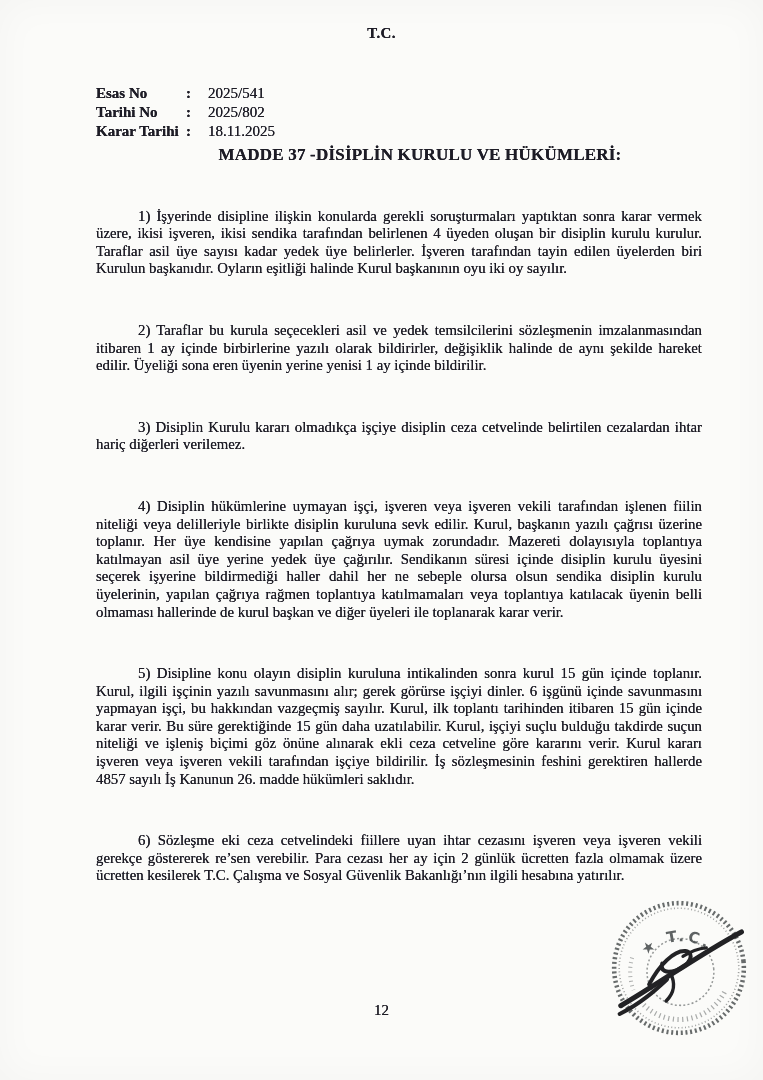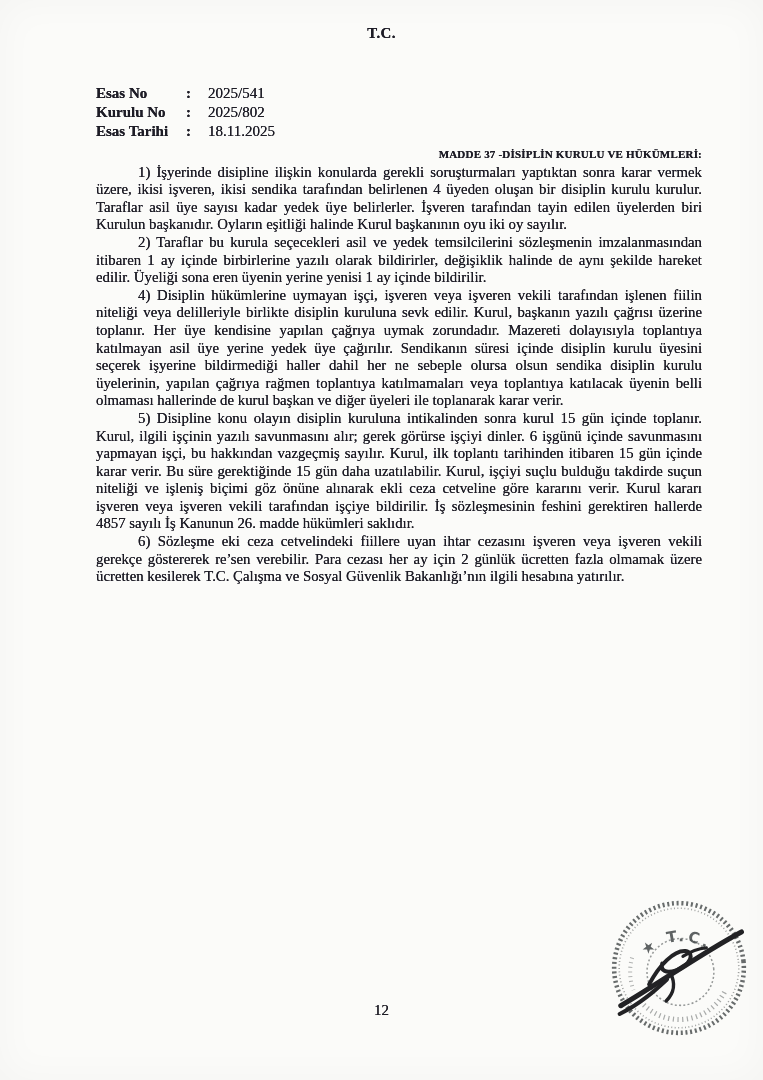--- a/index.html
+++ b/index.html
@@ -39,26 +39,26 @@
   .case-colon{width:22px;font-weight:bold;text-align:left;}
   .case-value{white-space:nowrap;}
   .article-body{
     position:absolute;top:146px;left:96px;width:606px;
     font-size:14.8px;line-height:17.6px;
     text-align:justify;
     text-shadow:0 0 0.3px currentColor;
   }
   .article-title{
     font-weight:bold;
-    font-size:11px;
+    font-size:17px;
     text-indent:42px;
-    text-align:right;
+    text-align:center;
     letter-spacing:0.2px;
   }
-  .para{text-indent:42px;}
+  .para{text-indent:42px;margin-top:44px;}
   .stamp{
     position:absolute;top:892px;left:601px;
     width:156px;height:152px;
     transform:rotate(-6deg);
     opacity:0.92;
   }
   .page-number{
     position:absolute;top:1002px;left:0;right:0;
     text-align:center;
     font-size:15px;
@@ -74,35 +74,36 @@
     <div>T.C.</div>
   </div>
 
   <div class="case-info">
     <div class="case-row">
       <span class="case-label">Esas No</span>
       <span class="case-colon">:</span>
       <span class="case-value">2025/541</span>
     </div>
     <div class="case-row">
-      <span class="case-label">Kurulu No</span>
+      <span class="case-label">Tarihi No</span>
       <span class="case-colon">:</span>
       <span class="case-value">2025/802</span>
     </div>
     <div class="case-row">
-      <span class="case-label">Esas Tarihi</span>
+      <span class="case-label">Karar Tarihi</span>
       <span class="case-colon">:</span>
       <span class="case-value">18.11.2025</span>
     </div>
   </div>
 
   <div class="article-body">
     <div class="article-title">MADDE 37 -DİSİPLİN KURULU VE HÜKÜMLERİ:</div>
     <p class="para">1) İşyerinde disipline ilişkin konularda gerekli soruşturmaları yaptıktan sonra karar vermek üzere, ikisi işveren, ikisi sendika tarafından belirlenen 4 üyeden oluşan bir disiplin kurulu kurulur. Taraflar asil üye sayısı kadar yedek üye belirlerler. İşveren tarafından tayin edilen üyelerden biri Kurulun başkanıdır. Oyların eşitliği halinde Kurul başkanının oyu iki oy sayılır.</p>
     <p class="para">2) Taraflar bu kurula seçecekleri asil ve yedek temsilcilerini sözleşmenin imzalanmasından itibaren 1 ay içinde birbirlerine yazılı olarak bildirirler, değişiklik halinde de aynı şekilde hareket edilir. Üyeliği sona eren üyenin yerine yenisi 1 ay içinde bildirilir.</p>
+    <p class="para">3) Disiplin Kurulu kararı olmadıkça işçiye disiplin ceza cetvelinde belirtilen cezalardan ihtar hariç diğerleri verilemez.</p>
     <p class="para">4) Disiplin hükümlerine uymayan işçi, işveren veya işveren vekili tarafından işlenen fiilin niteliği veya delilleriyle birlikte disiplin kuruluna sevk edilir. Kurul, başkanın yazılı çağrısı üzerine toplanır. Her üye kendisine yapılan çağrıya uymak zorundadır. Mazereti dolayısıyla toplantıya katılmayan asil üye yerine yedek üye çağırılır. Sendikanın süresi içinde disiplin kurulu üyesini seçerek işyerine bildirmediği haller dahil her ne sebeple olursa olsun sendika disiplin kurulu üyelerinin, yapılan çağrıya rağmen toplantıya katılmamaları veya toplantıya katılacak üyenin belli olmaması hallerinde de kurul başkan ve diğer üyeleri ile toplanarak karar verir.</p>
     <p class="para">5) Disipline konu olayın disiplin kuruluna intikalinden sonra kurul 15 gün içinde toplanır. Kurul, ilgili işçinin yazılı savunmasını alır; gerek görürse işçiyi dinler. 6 işgünü içinde savunmasını yapmayan işçi, bu hakkından vazgeçmiş sayılır. Kurul, ilk toplantı tarihinden itibaren 15 gün içinde karar verir. Bu süre gerektiğinde 15 gün daha uzatılabilir. Kurul, işçiyi suçlu bulduğu takdirde suçun niteliği ve işleniş biçimi göz önüne alınarak ekli ceza cetveline göre kararını verir. Kurul kararı işveren veya işveren vekili tarafından işçiye bildirilir. İş sözleşmesinin feshini gerektiren hallerde 4857 sayılı İş Kanunun 26. madde hükümleri saklıdır.</p>
     <p class="para">6) Sözleşme eki ceza cetvelindeki fiillere uyan ihtar cezasını işveren veya işveren vekili gerekçe göstererek re’sen verebilir. Para cezası her ay için 2 günlük ücretten fazla olmamak üzere ücretten kesilerek T.C. Çalışma ve Sosyal Güvenlik Bakanlığı’nın ilgili hesabına yatırılır.</p>
   </div>
 
   <div class="stamp">
     <svg viewBox="0 0 150 150" width="156" height="152">
       <g fill="none" stroke="var(--stamp)">
         <circle cx="75" cy="75" r="64" stroke-width="4.5" stroke-dasharray="2 2.7" opacity="0.8"></circle>
         <circle cx="75" cy="75" r="59" stroke-width="1.6" stroke-dasharray="1 2.4" opacity="0.5"></circle>

